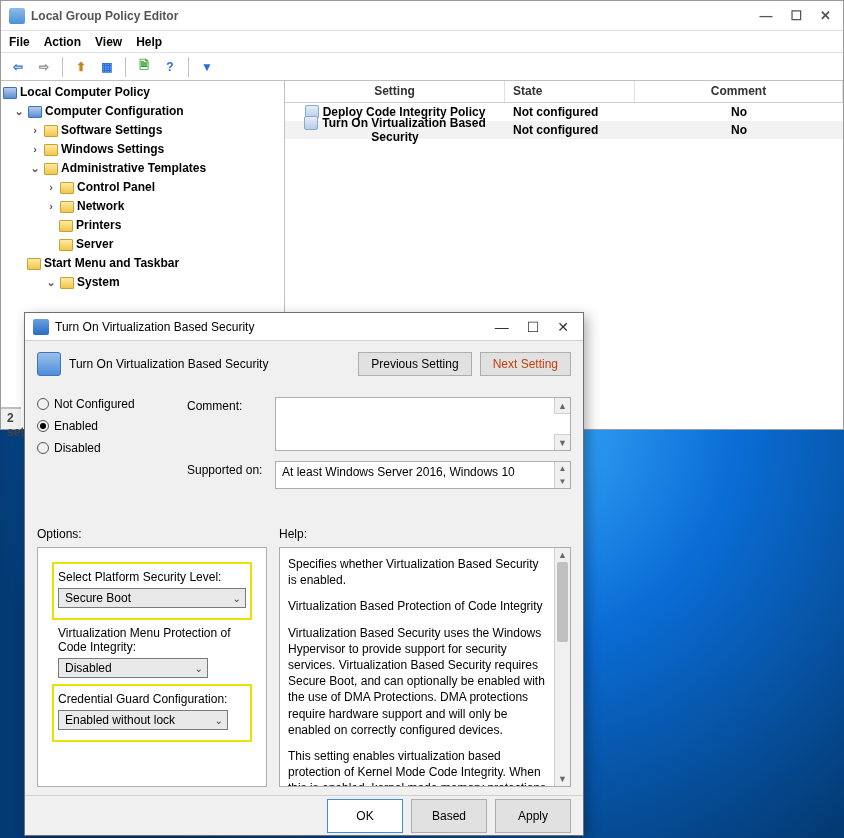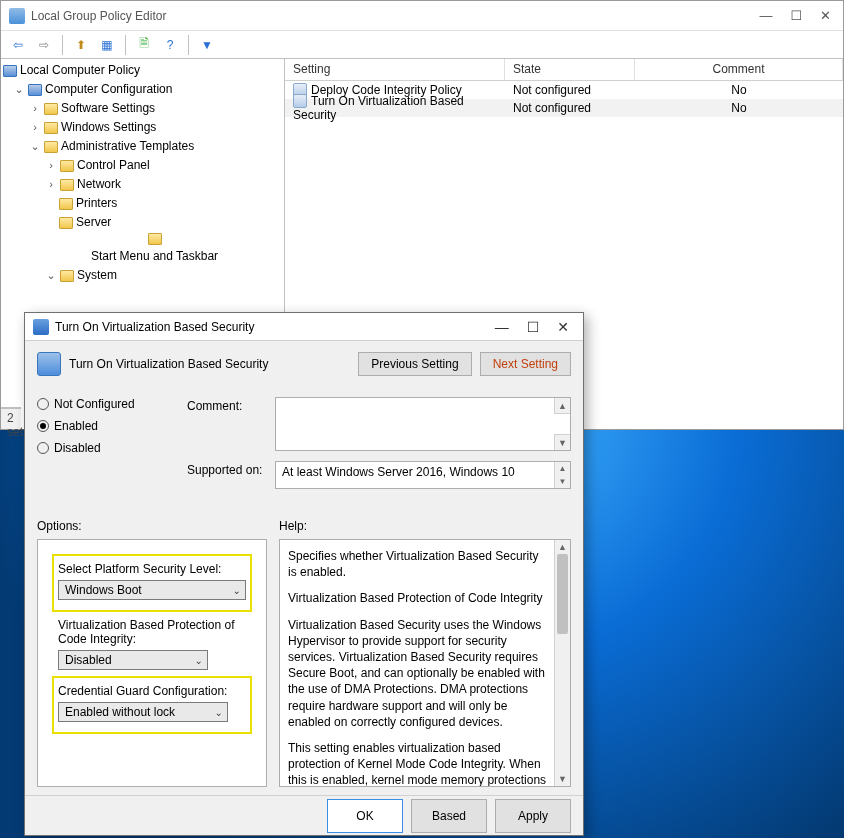--- a/index.html
+++ b/index.html
@@ -27,21 +27,21 @@
   }
   .win10-logo div { background: rgba(255,255,255,0.9); }
 
   
   .main-window {
     position: absolute;
     left: 0; top: 0;
     width: 844px; height: 430px;
     background: #ffffff;
     border: 1px solid #9a9a9a;
-    display: flex; flex-direction: column;
+    display: flex; flex-direction: column; font-weight: bold;
   }
   .titlebar {
     height: 30px;
     display: flex; align-items: center;
     padding: 0 8px;
     border-bottom: 1px solid #e0e0e0;
     font-size: 12px;
     color: #555;
   }
   .titlebar .title-icon {
@@ -120,21 +120,21 @@
     display: flex;
     height: 22px;
     border-bottom: 1px solid #d0d0d0;
     font-size: 12px;
     color: #333;
   }
   .list-header .col {
     padding: 3px 8px;
     border-right: 1px solid #e0e0e0;
   }
-  .col-setting { width: 220px;}
+  .col-setting { width: 220px; text-align: center;}
   .col-state { width: 130px;}
   .col-comment { flex:1; text-align:center;}
   .list-rows .row {
     display: flex;
     height: 18px;
     align-items: center;
     font-size: 12px;
   }
   .list-rows .row:nth-child(2){ background:#f2f2f2;}
   .list-rows .cell { padding: 0 8px; }
@@ -229,21 +229,21 @@
   }
   .supported-box .scroll-up,.supported-box .scroll-dn{
     position:absolute; right:0; width:16px;height:13px;
     background:#f0f0f0; border-left:1px solid #d0d0d0;
     font-size:8px; text-align:center; line-height:13px; color:#666;
   }
   .supported-box .scroll-up{top:0;}
   .supported-box .scroll-dn{bottom:0;}
 
   .panels-row {
-    flex:1; display:flex; gap:12px; margin-top:20px; min-height:0;
+    flex:1; display:flex; gap:12px; margin-top:28px; min-height:0;
   }
   .panel-label{font-size:12px; margin-bottom:6px;}
   .options-panel { width:230px; display:flex; flex-direction:column;}
   .options-box {
     flex:1; border:1px solid #adadad; background:#fff;
     padding:20px; font-size:12px;
   }
   .highlight {
     border:2px solid #e8e100;
     padding:4px; margin:-6px -6px 6px -6px;
@@ -300,20 +300,26 @@
 
 <div class="main-window">
   <div class="titlebar">
     <span class="title-icon"></span>
     <span class="title-text">Local Group Policy Editor</span>
     <div class="win-btns">
       <span>—</span>
       <span>☐</span>
       <span>✕</span>
     </div>
+  </div>
+  <div class="menubar">
+    <span>File</span>
+    <span>Action</span>
+    <span>View</span>
+    <span>Help</span>
   </div>
   <div class="toolbar">
     <div class="tbtn" style="color:#2a6fd6;">⇦</div>
     <div class="tbtn" style="color:#888;">⇨</div>
     <div class="tool-sep"></div>
     <div class="tbtn" style="color:#c28a1a;">⬆</div>
     <div class="tbtn" style="color:#2a6fd6;">▦</div>
     <div class="tool-sep"></div>
     <div class="tbtn" style="color:#2ca52c;">🗎</div>
     <div class="tbtn" style="color:#2a6fd6;">?</div>
@@ -357,21 +363,21 @@
           <span>Network</span>
         </div>
       <div class="node" style="padding-left:58px;">
           <span class="folder-icon"></span>
           <span>Printers</span>
         </div>
       <div class="node" style="padding-left:58px;">
           <span class="folder-icon"></span>
           <span>Server</span>
         </div>
-      <div class="node" style="padding-left:26px;flex-direction:column;">
+      <div class="node" style="padding-left:26px;">
           <span class="folder-icon"></span>
           <span>Start Menu and Taskbar</span>
         </div>
       <div class="node" style="padding-left:44px;">
           <span class="tw">⌄</span>
           <span class="folder-icon"></span>
           <span>System</span>
         </div>
       <div class="node" style="padding-left:72px;margin-top:43px;">
           <span class="folder-icon"></span>
@@ -471,25 +477,25 @@
       </div>
     </div>
 
     <div class="panels-row">
       <div class="options-panel">
         <div class="panel-label">Options:</div>
         <div class="options-box">
           <div class="highlight">
             <div class="opt-label">Select Platform Security Level:</div>
             <div class="dropdown">
-              <span>Windows Boot</span>
+              <span>Secure Boot</span>
               <span class="chev">⌄</span>
             </div>
           </div>
-          <div class="opt-label">Virtualization Based Protection of Code Integrity:</div>
+          <div class="opt-label">Virtualization Menu Protection of Code Integrity:</div>
           <div class="dropdown" style="width:150px;">
             <span>Disabled</span>
             <span class="chev">⌄</span>
           </div>
           <div class="highlight" style="margin-top:6px;">
             <div class="opt-label">Credential Guard Configuration:</div>
             <div class="dropdown" style="width:170px;">
               <span>Enabled without lock</span>
               <span class="chev">⌄</span>
             </div>

